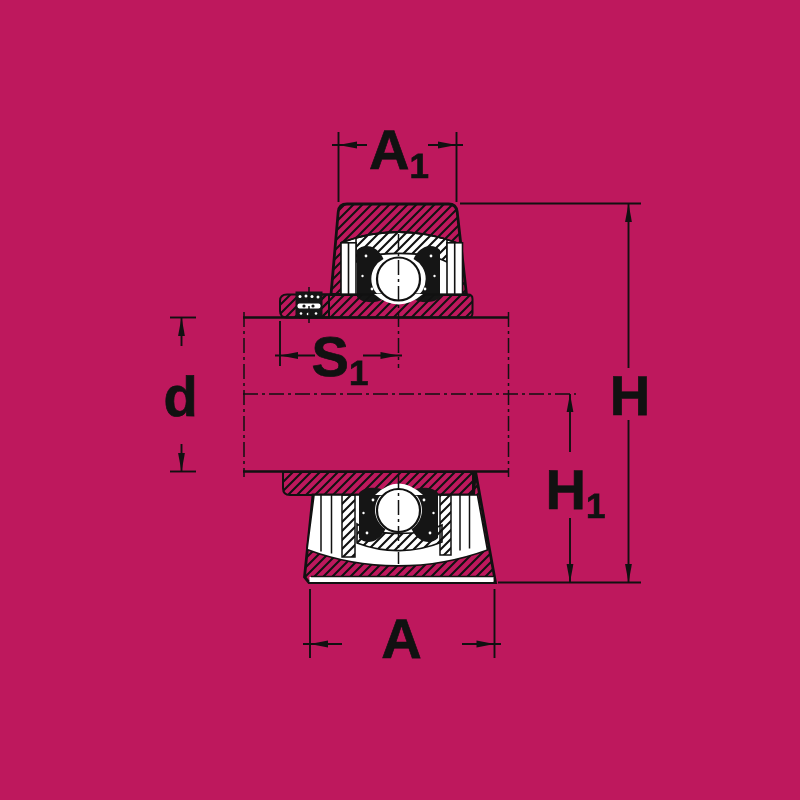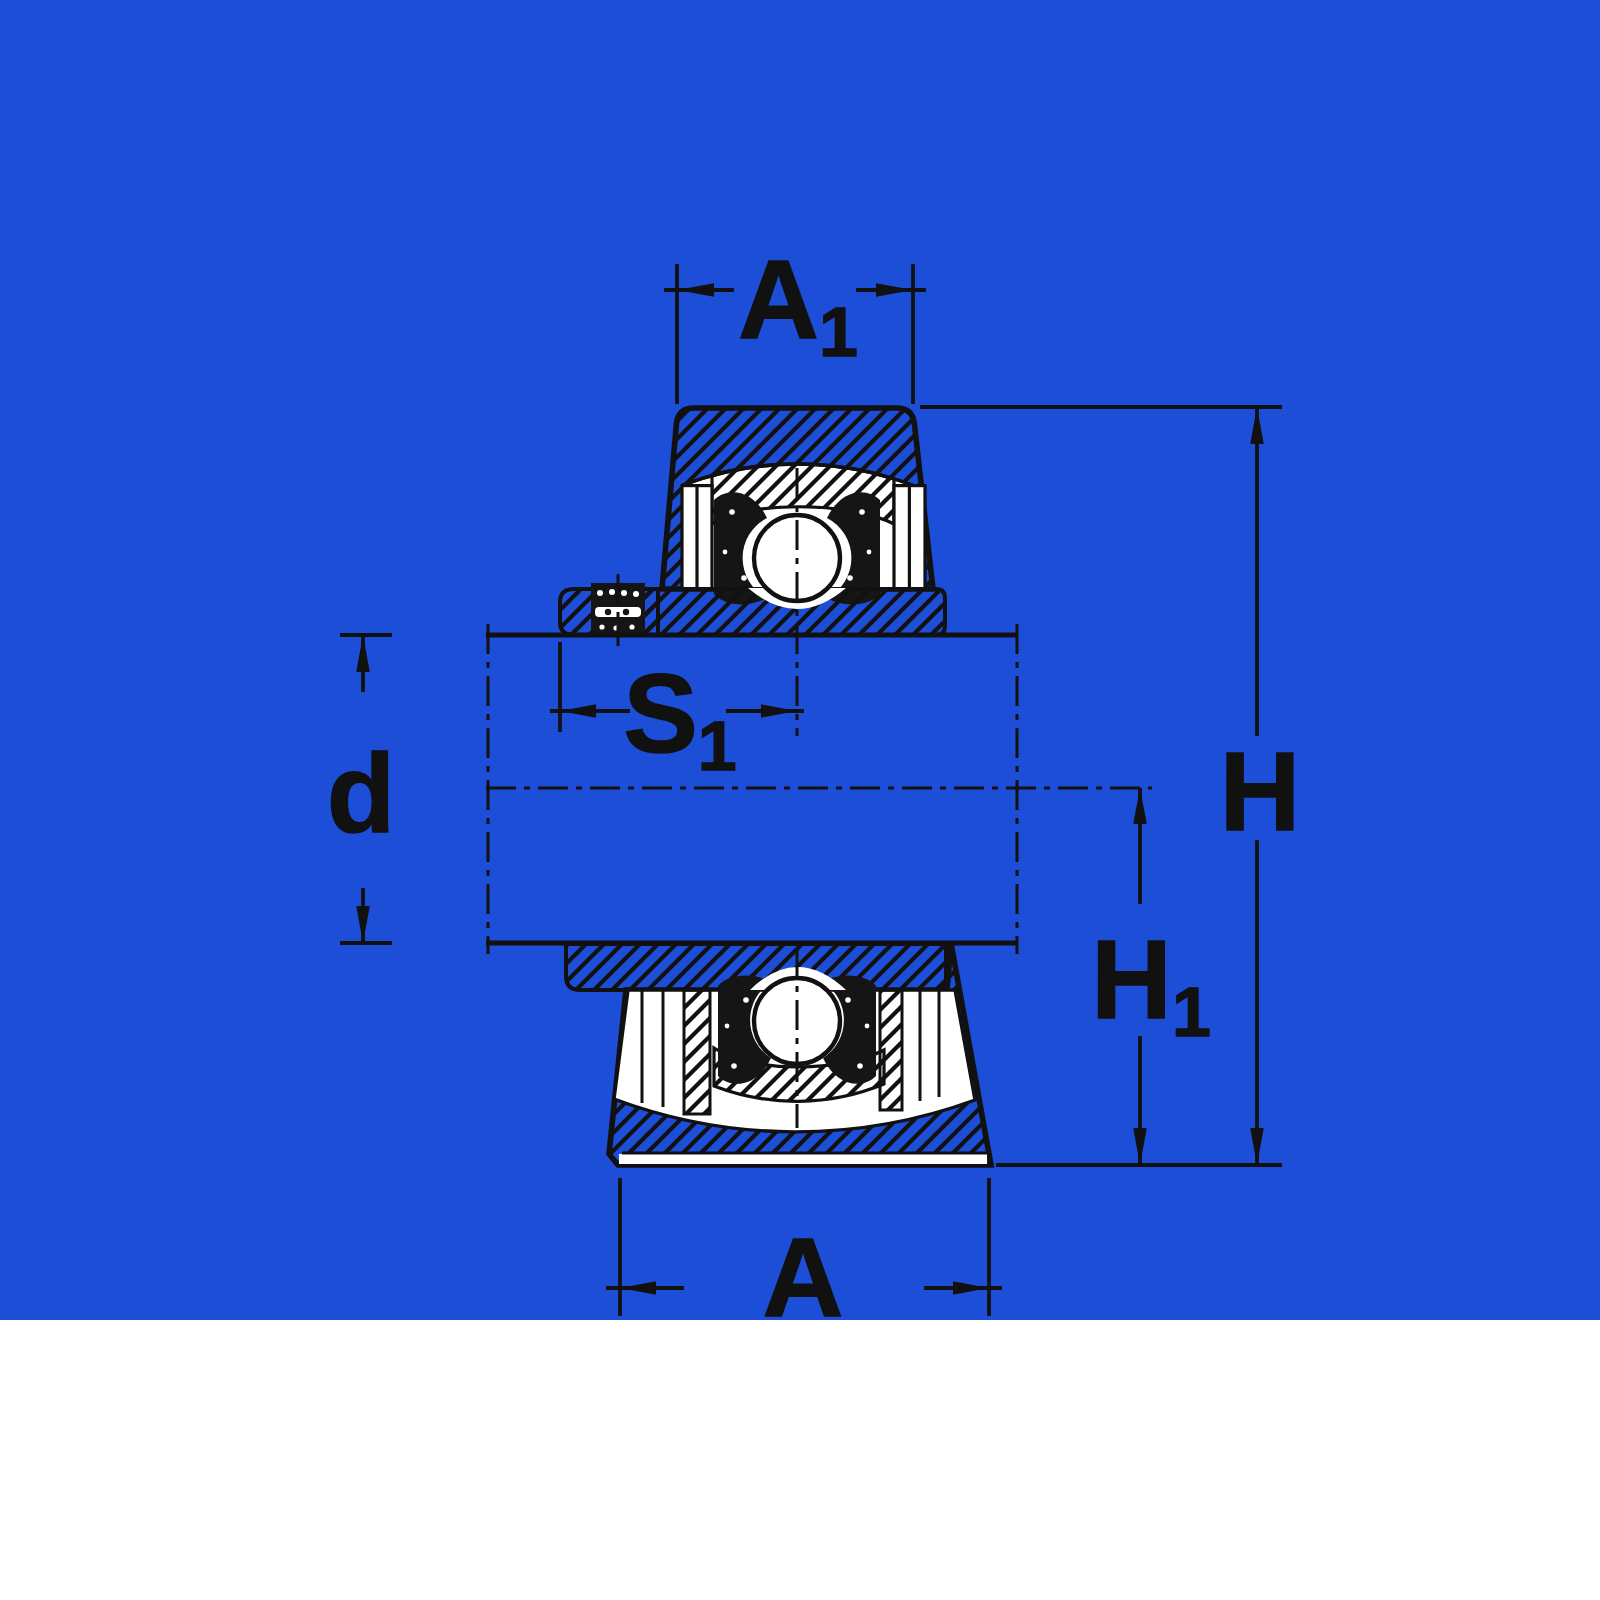--- a/index.html
+++ b/index.html
@@ -1,16 +1,16 @@
 <!DOCTYPE html>
 <html><head>
 <meta charset="utf-8">
 <style>
   html,body{margin:0;padding:0;background:#fff;width:800px;height:800px;overflow:hidden}
-  #stage{position:relative;width:800px;height:660px;background:#1d4ed8}
+  #stage{position:relative;width:800px;height:800px;background:#be185d}
   svg{position:absolute;left:0;top:0}
   text{font-family:"Liberation Sans",sans-serif;font-weight:bold;font-size:56px;fill:#111;stroke:#111;stroke-width:0.7}
   .sub{font-size:35px}
 </style>
 </head>
 <body>
 
 <div id="stage">
 <svg width="800" height="800" viewBox="0 0 800 800">
   <defs>

